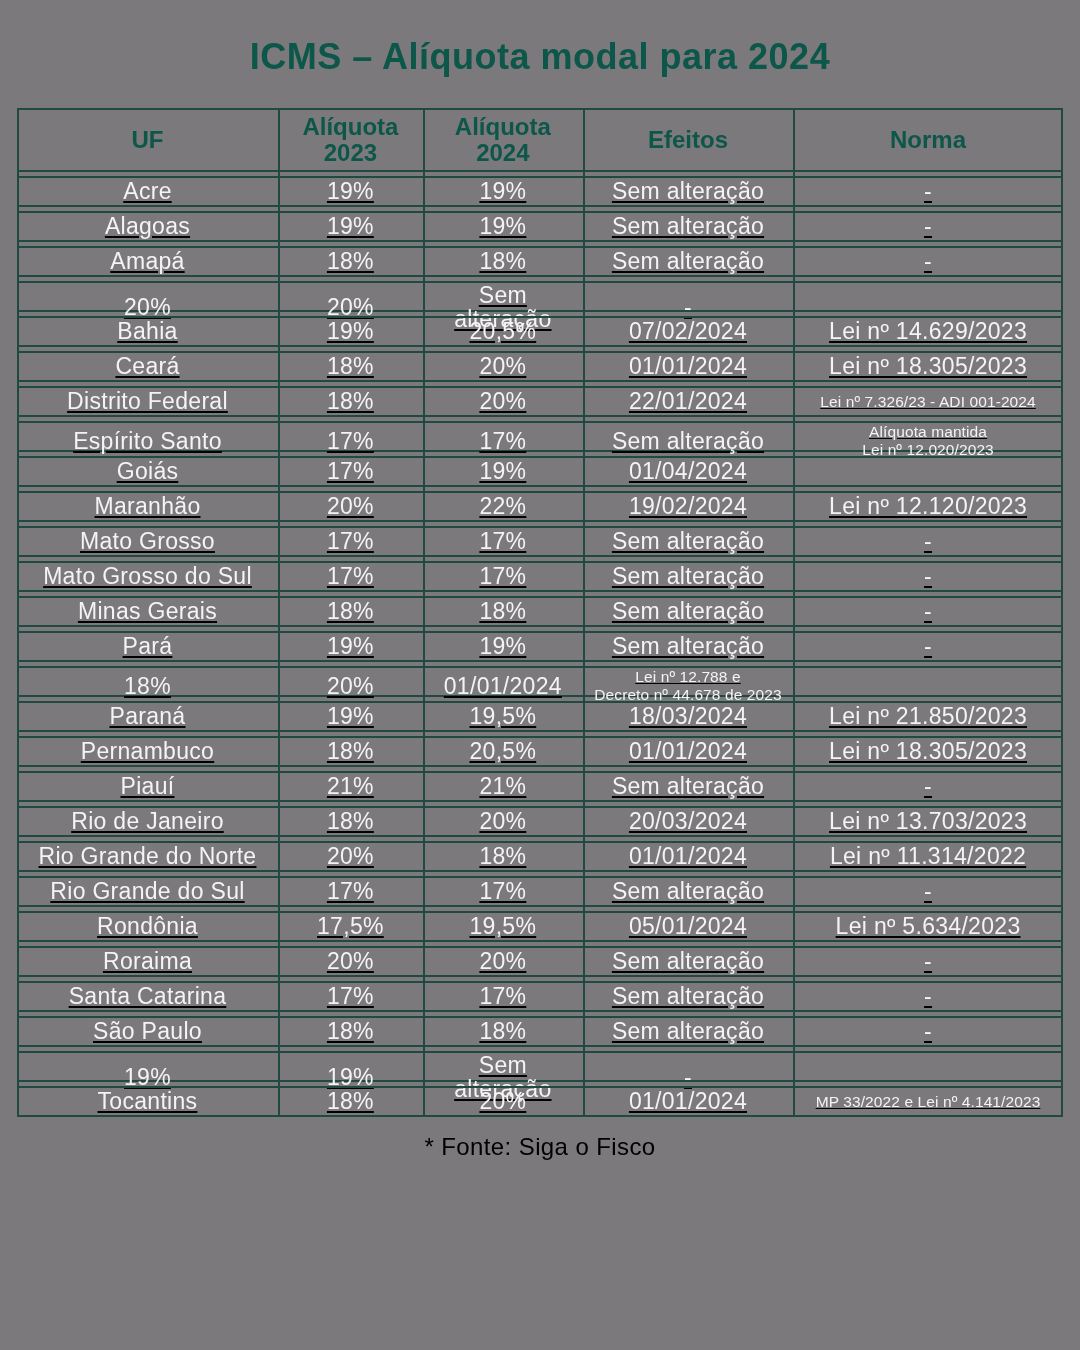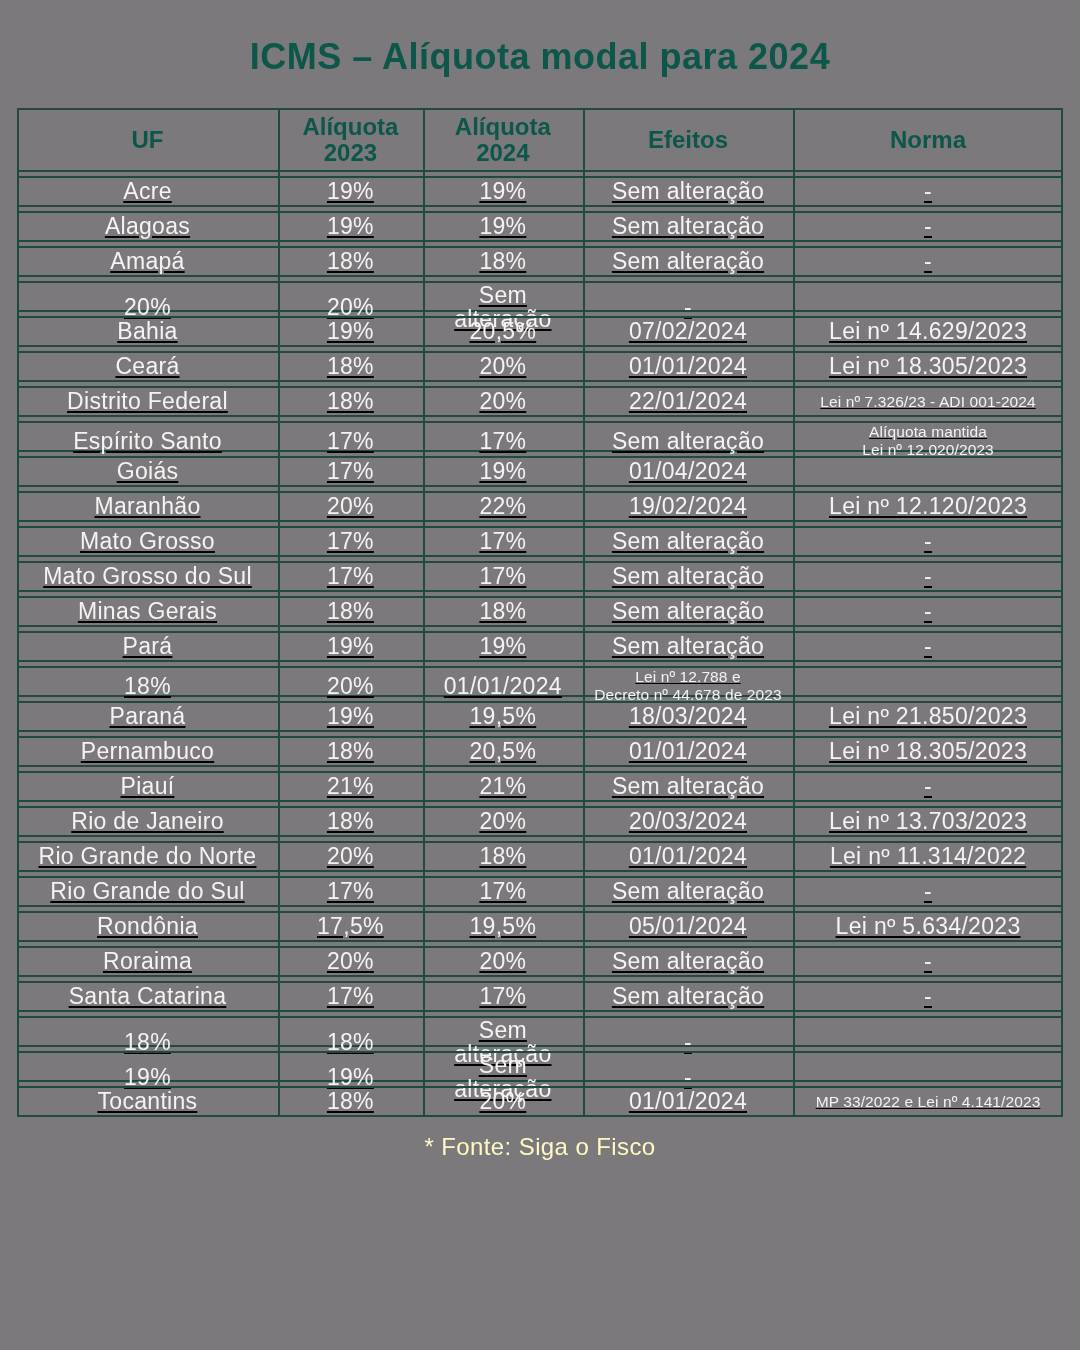--- a/index.html
+++ b/index.html
@@ -72,21 +72,21 @@
   .data-row .cell.small {
     font-size: 15.5px;
     line-height: 1.15;
     letter-spacing: 0.1px;
     white-space: pre-line;
   }
   .footnote {
     margin-top: 16px;
     text-align: center;
     font-size: 24px;
-    color: #fef9c3;
+    color: #000000;
     letter-spacing: 0.4px;
   }
 </style>
 </head>
 <body>
 
 <h1 class="page-title">ICMS – Alíquota modal para 2024</h1>
 
 <div class="table-wrap">
 
@@ -267,20 +267,21 @@
         <div class="cell">-</div>
       </div>
       <div class="data-row">
         <div class="cell">Santa Catarina</div>
         <div class="cell">17%</div>
         <div class="cell">17%</div>
         <div class="cell">Sem alteração</div>
         <div class="cell">-</div>
       </div>
       <div class="data-row">
+        <div class="cell">São Paulo</div>
         <div class="cell">18%</div>
         <div class="cell">18%</div>
         <div class="cell">Sem alteração</div>
         <div class="cell">-</div>
       </div>
       <div class="data-row">
         <div class="cell">19%</div>
         <div class="cell">19%</div>
         <div class="cell">Sem alteração</div>
         <div class="cell">-</div>

